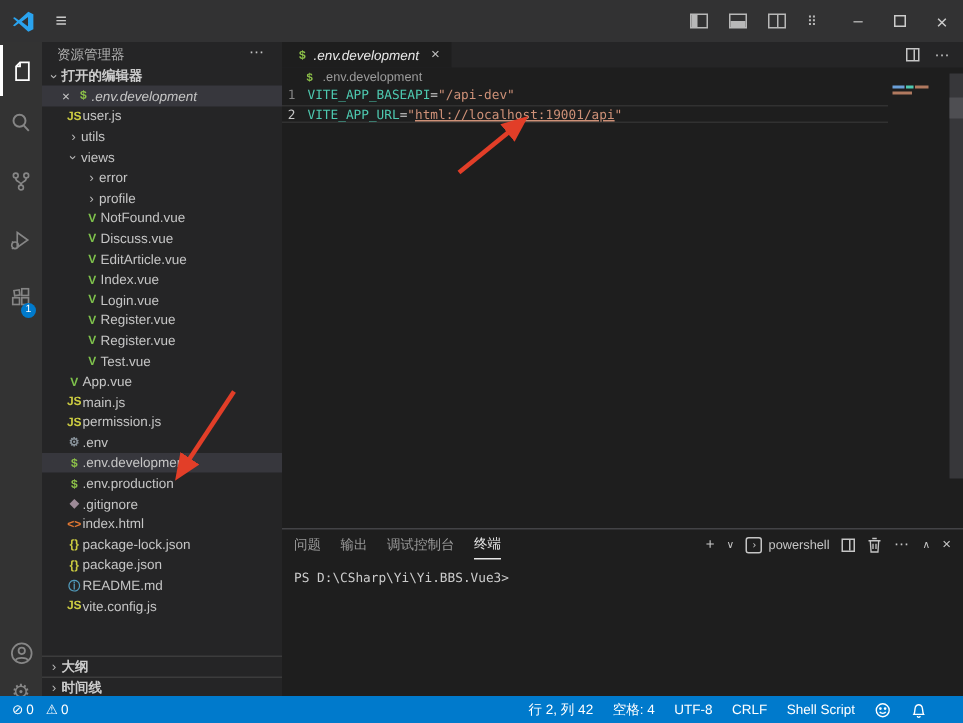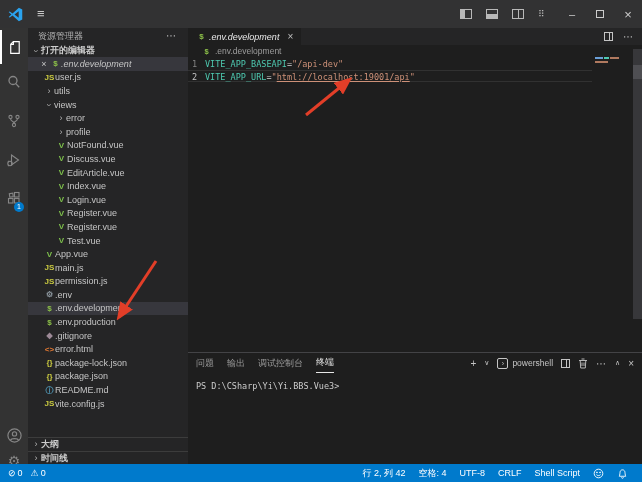--- a/index.html
+++ b/index.html
@@ -93,21 +93,21 @@
   .ps-label { font-size:8.5px; margin-left:-4px; }
   .chev-sm { font-size:7px; }
   .terminal { padding:8px 0 0 8px; font-family:"DejaVu Sans Mono", monospace; font-size:8.5px;
     color:#cccccc; }
 
   
   .statusbar { position:absolute; left:0; top:464px; width:642px; height:18px; background:#007acc;
     color:#ffffff; display:flex; align-items:center; font-size:9px; }
   .sb-left { display:flex; align-items:center; gap:8px; padding-left:8px; }
   .sb-item { display:flex; align-items:center; gap:2px; }
-  .sb-right { margin-left:auto; display:flex; align-items:center; gap:13px; padding-right:14px;text-align:right; }
+  .sb-right { margin-left:auto; display:flex; align-items:center; gap:13px; padding-right:24px;text-align:right; }
 
   
   .overlay { position:absolute; left:0; top:0; pointer-events:none; z-index:40; }
 </style>
 </head>
 <body>
 
 <div id="app">
 
   <div class="titlebar">
@@ -267,21 +267,21 @@
         <div class="row" style="padding-left: 16px;">
           <span class="ficon" style="color: rgb(141, 193, 73);">$</span>
           <span>.env.production</span>
         </div>
         <div class="row" style="padding-left: 16px;">
           <span class="ficon" style="color: rgb(157, 138, 151);">◆</span>
           <span>.gitignore</span>
         </div>
         <div class="row" style="padding-left: 16px;">
           <span class="ficon" style="color: rgb(227, 121, 51);">&lt;&gt;</span>
-          <span>error.html</span>
+          <span>index.html</span>
         </div>
         <div class="row" style="padding-left: 16px;">
           <span class="ficon" style="color: rgb(203, 203, 65);">{}</span>
           <span>package-lock.json</span>
         </div>
         <div class="row" style="padding-left: 16px;">
           <span class="ficon" style="color: rgb(203, 203, 65);">{}</span>
           <span>package.json</span>
         </div>
         <div class="row" style="padding-left: 16px;">

